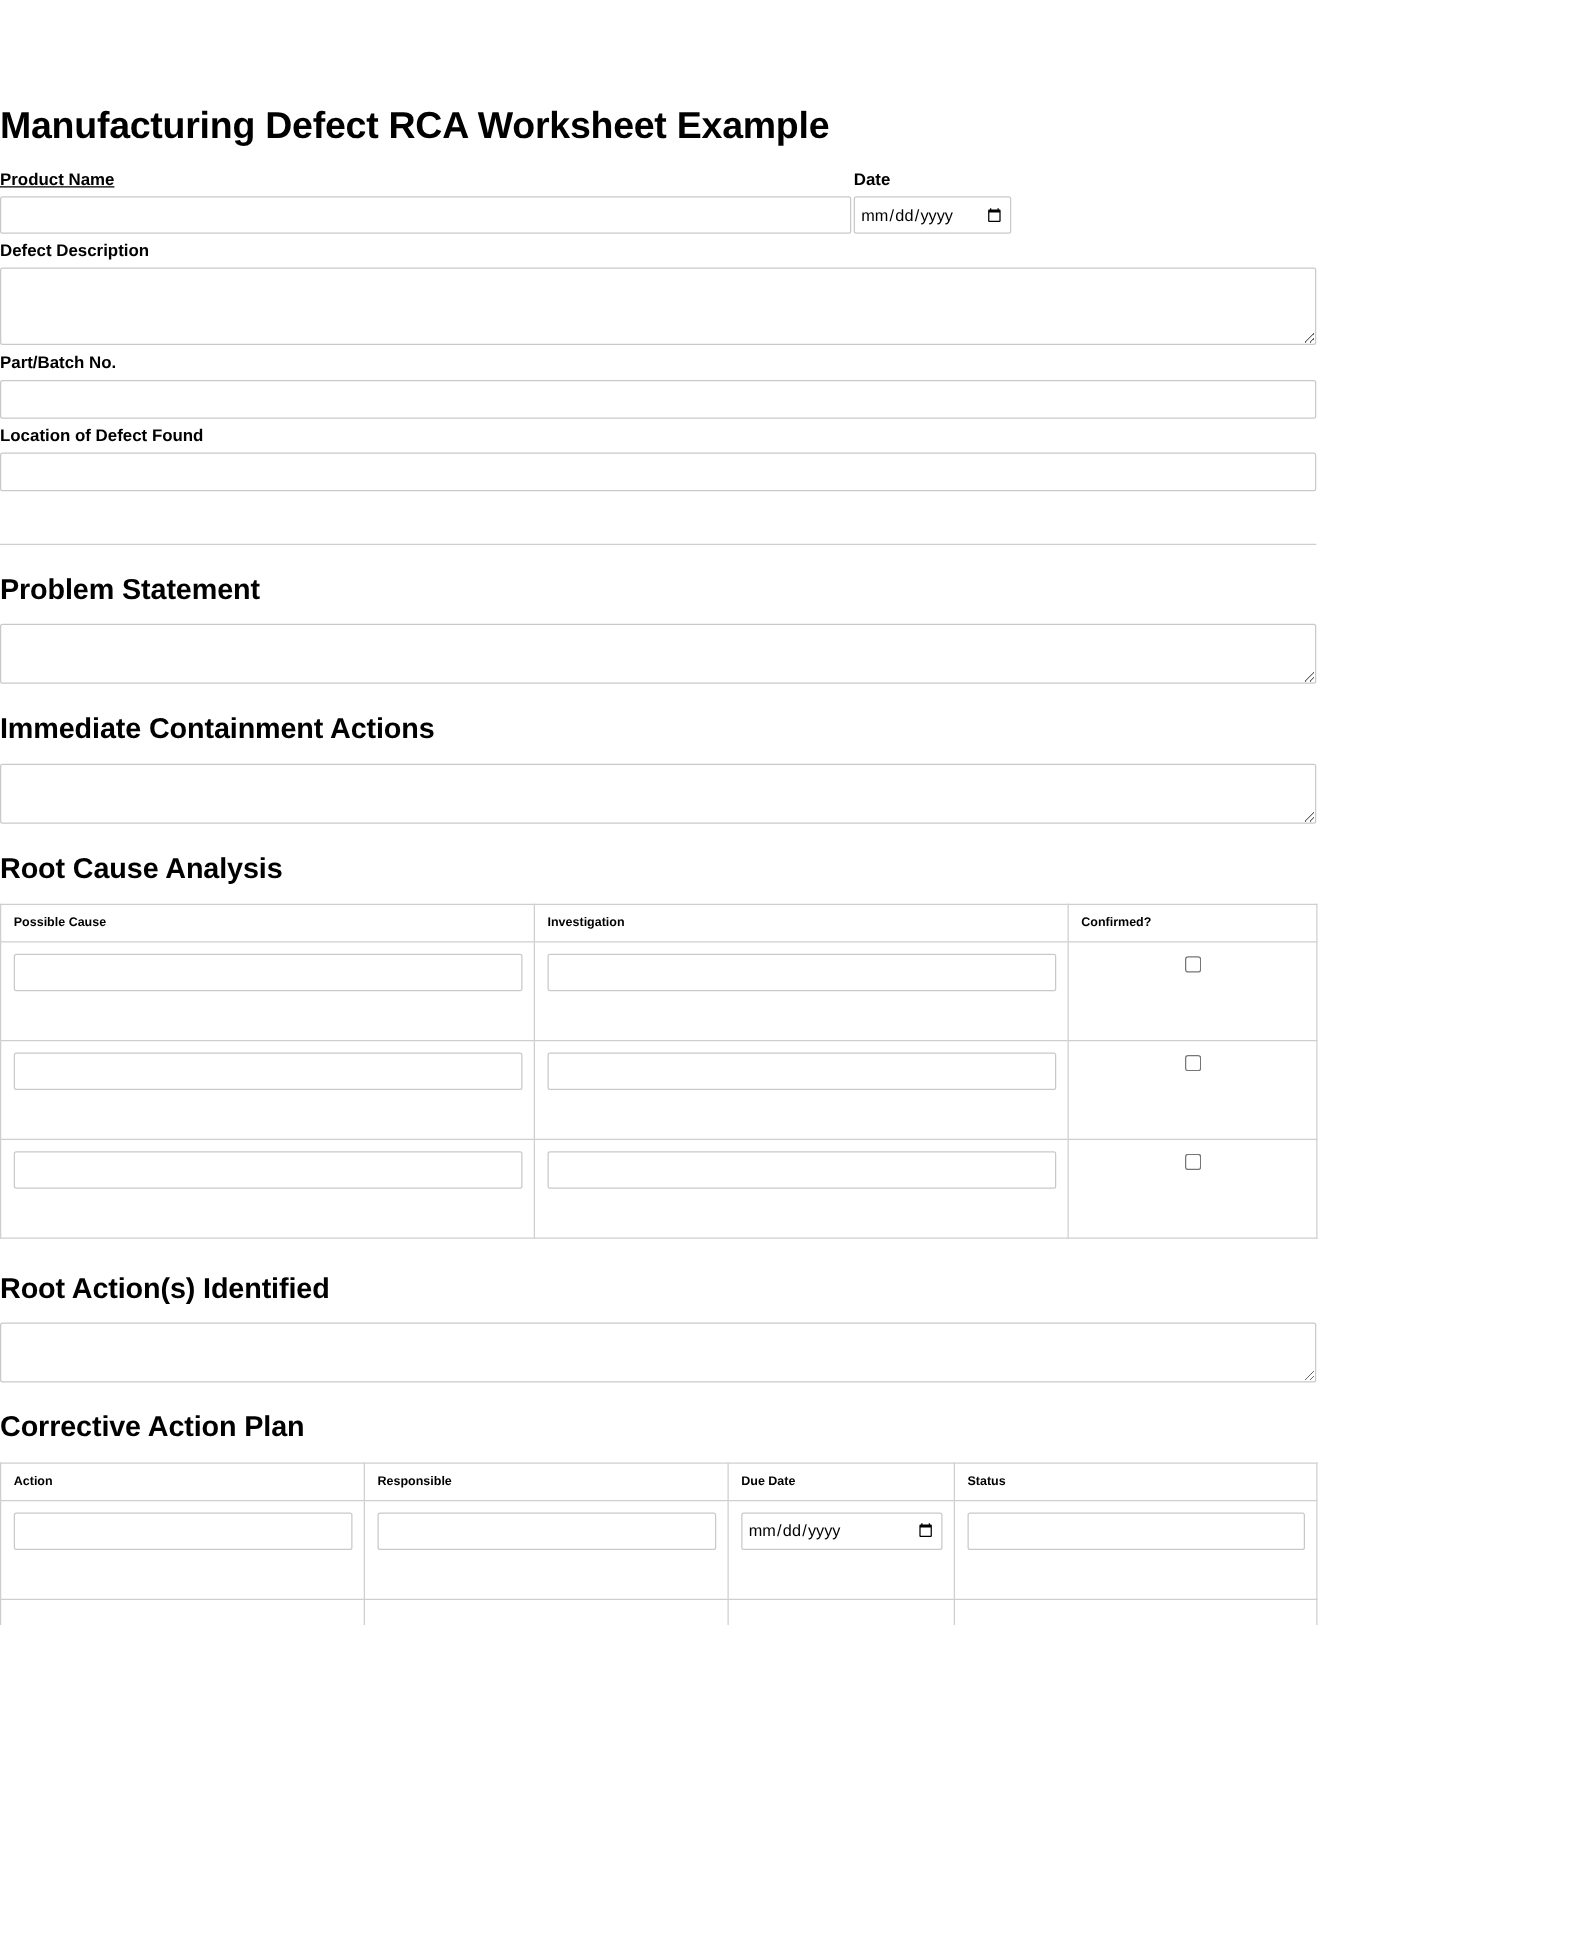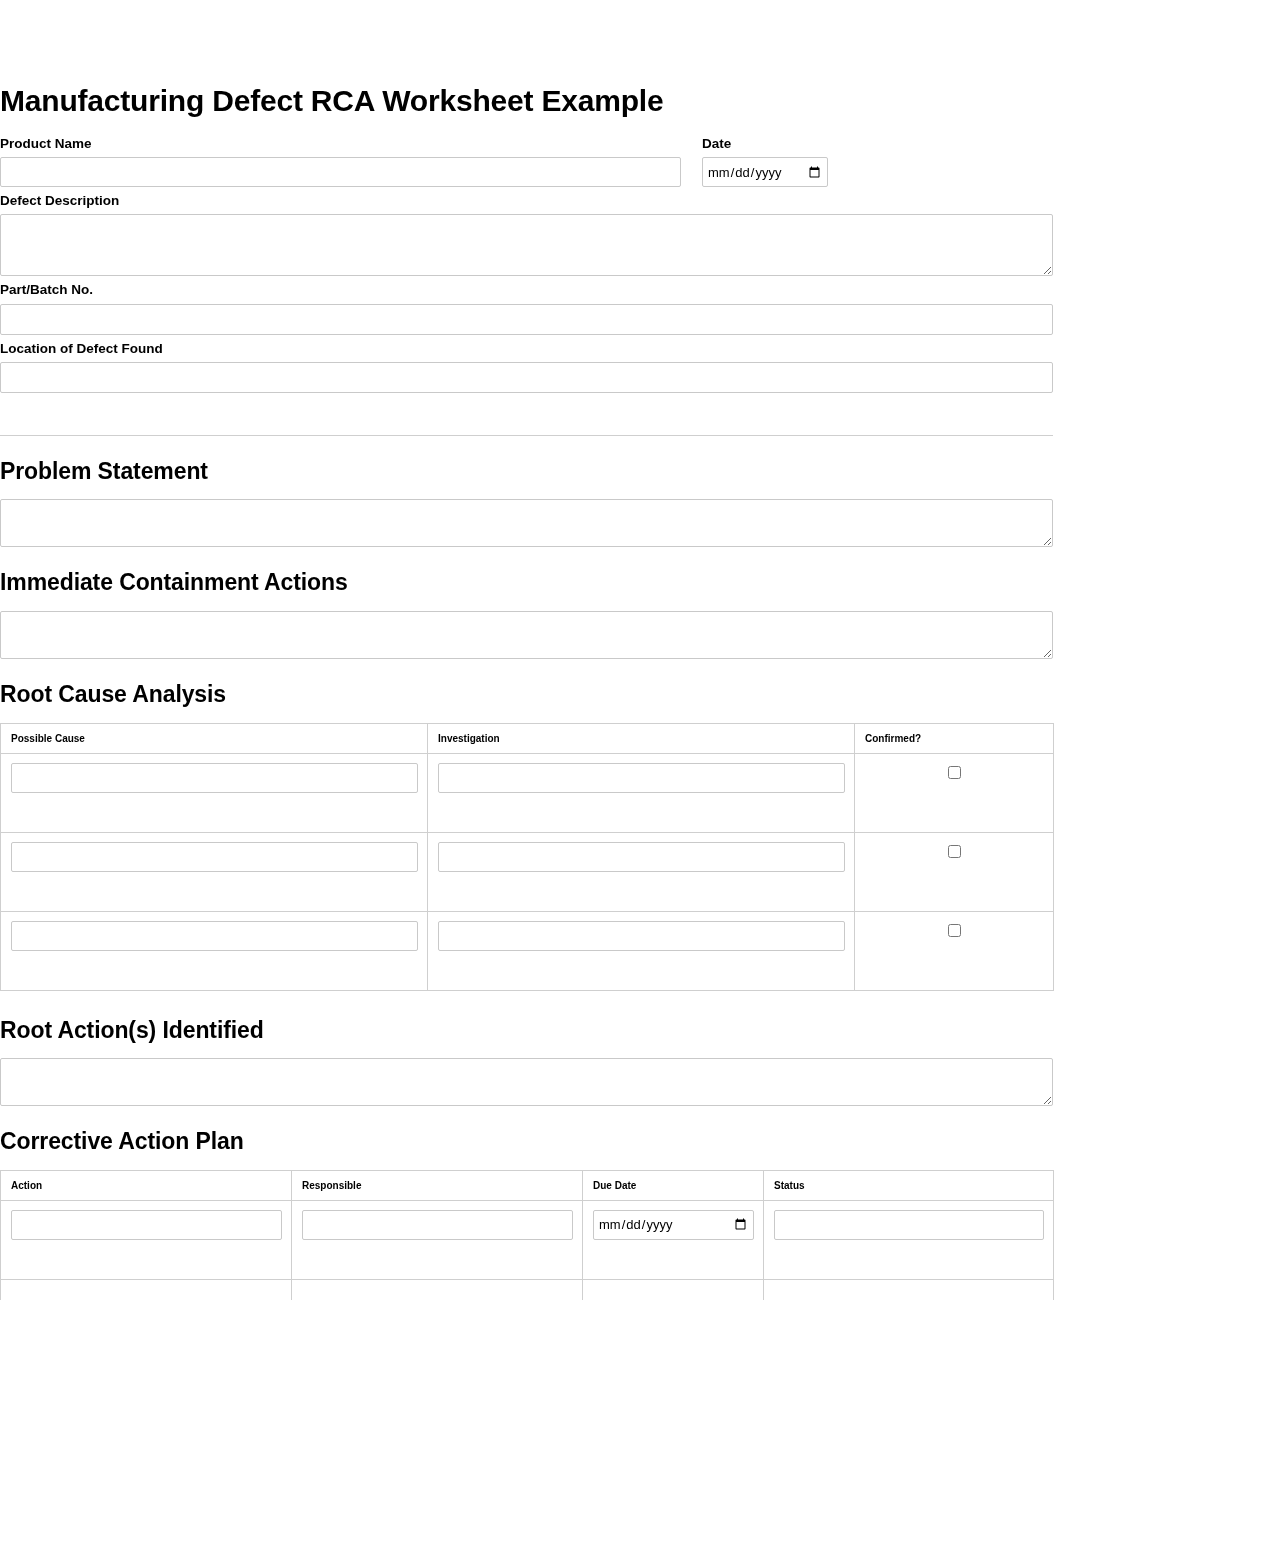--- a/index.html
+++ b/index.html
@@ -84,22 +84,22 @@
   }
 
   
   .top-block { position: absolute; left: 0; top: 136px; width: 1053px; }
 
   .row-ident {
     display: flex;
     align-items: flex-start;
     gap: 0;
   }
-  .col-product { width: 682px; }
-  .col-date { width: 145px; margin-left: 20px; }
+  .col-product { width: 682px; text-decoration: underline; }
+  .col-date { width: 145px; margin-left: 1px; }
   .col-reported { width: 212px; }
 
   .col-product input { width: 681px; height: 30px; }
   .col-date input { width: 126px; height: 30px; }
   .col-reported input { width: 212px; height: 30px; }
 
   .lbl-gap { height: 5px; }
 
   .block { margin-top: 6px; }
   .full-input { width: 1053px; height: 31px; }

